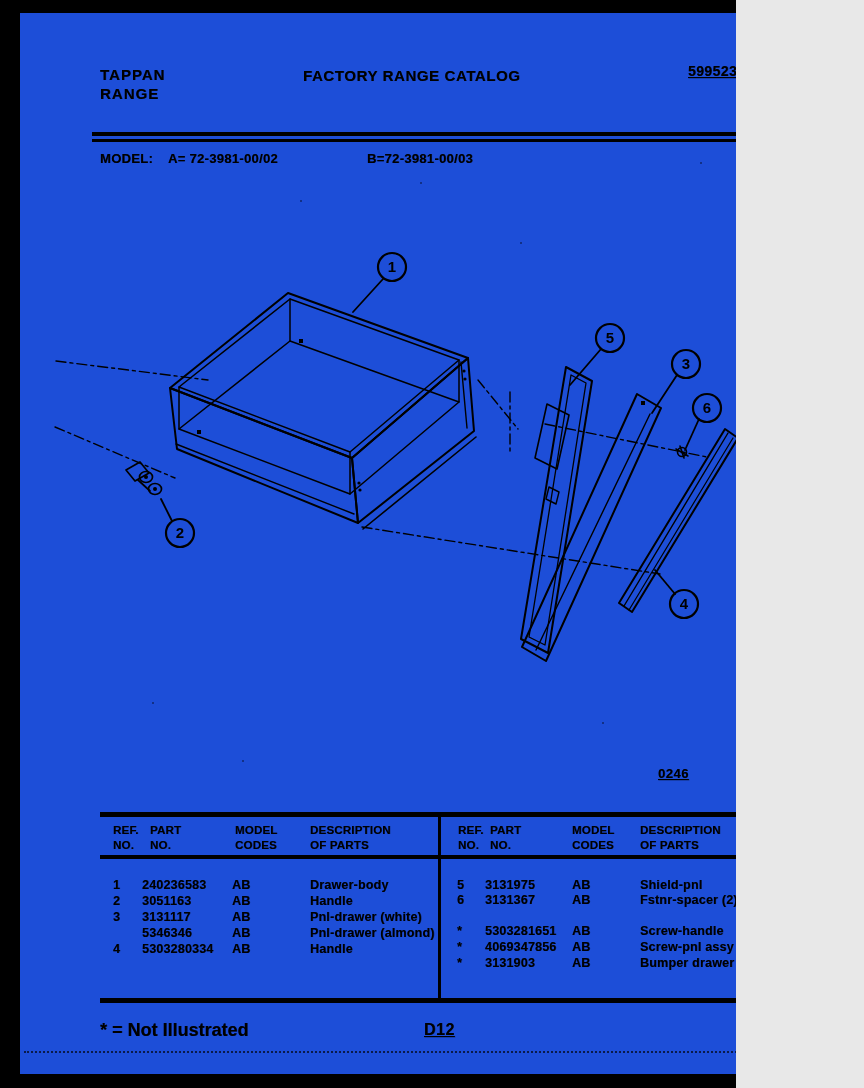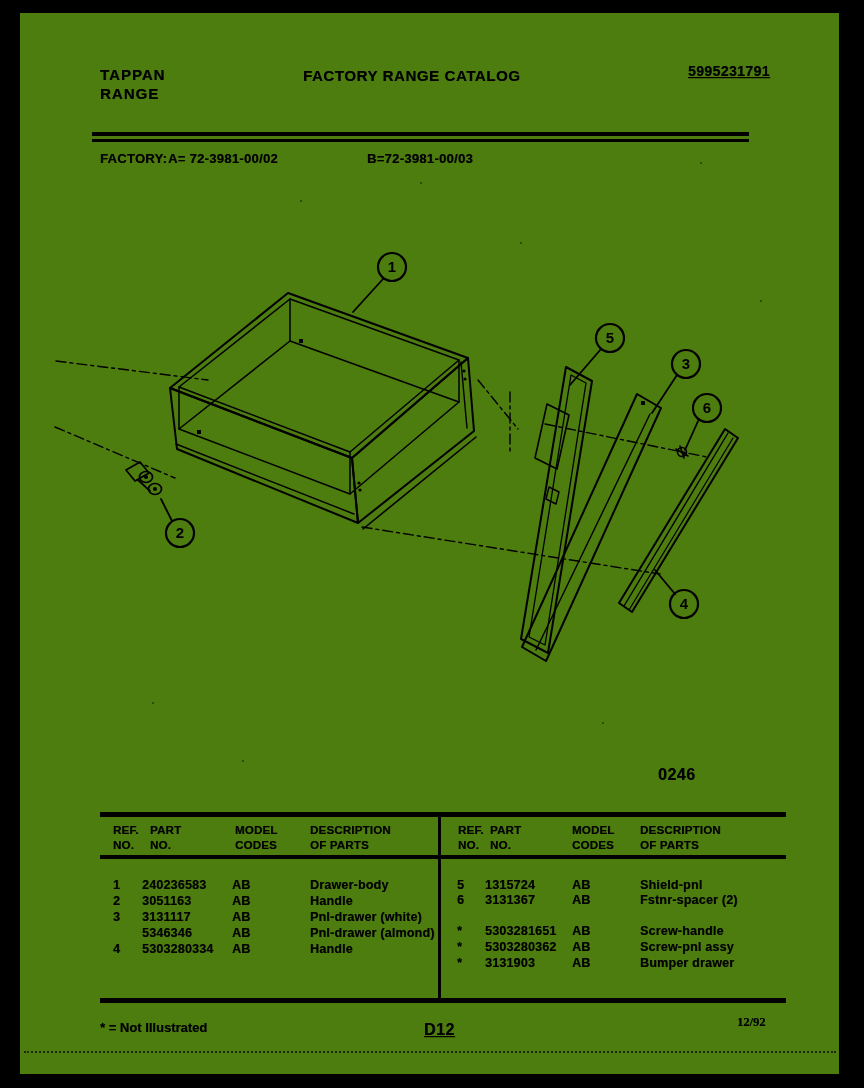--- a/index.html
+++ b/index.html
@@ -1,41 +1,41 @@
 <!DOCTYPE html>
 <html><head>
 <meta charset="utf-8">
 <style>
   html,body{margin:0;padding:0;background:#e8e8e8;}
   .page{
-    position:relative;width:864px;height:1088px;background:#4d7c0f;overflow:hidden;
+    position:relative;width:736px;height:1088px;background:#1d4ed8;overflow:hidden;
     font-family:"Liberation Sans",sans-serif;color:#000;
   }
   .noir{position:absolute;background:#000;}
   .t{position:absolute;font-weight:bold;white-space:pre;text-shadow:0.4px 0.4px 0 rgba(0,0,0,.55);}
   .bar{position:absolute;background:#000;}
   
   .brand{font-size:15px;letter-spacing:1px;}
   .title{font-size:15px;letter-spacing:.6px;}
   .docnum{font-size:14px;letter-spacing:.4px;text-decoration:underline;}
   .models{font-size:13px;letter-spacing:.3px;}
   
   .ptable{position:absolute;left:100px;top:812px;width:686px;height:192px;}
   .ptable .cell{position:absolute;font-weight:bold;font-size:12.5px;letter-spacing:.2px;white-space:pre;text-shadow:0.4px 0.4px 0 rgba(0,0,0,.5);}
   .ptable .hcell{font-size:11.5px;}
   .prow{position:absolute;left:0;top:0;width:686px;height:16px;}
   .lt .c-ref{left:13px}.lt .c-part{left:42px}.lt .c-model{left:132px}.lt .c-desc{left:210px}
   .rt .c-ref{left:357px}.rt .c-part{left:385px}.rt .c-model{left:472px}.rt .c-desc{left:540px}
   .hg-l .h-ref{left:13px}.hg-l .h-part{left:50px}.hg-l .h-model{left:135px}.hg-l .h-desc{left:210px}
   .hg-r .h-ref{left:358px}.hg-r .h-part{left:390px}.hg-r .h-model{left:472px}.hg-r .h-desc{left:540px}
   
-  .footnote{font-size:13px;}
+  .footnote{font-size:18px;}
   .pageid{font-size:16px;letter-spacing:.5px;}
   .datecode{font-size:12.5px;}
-  .figcode{font-size:16px;letter-spacing:.5px;}
+  .figcode{font-size:13px;letter-spacing:.5px;text-decoration:underline;}
   .dotline{position:absolute;left:24px;top:1051px;width:812px;border-top:2px dotted #000;opacity:.65;}
   
   svg.diagram{position:absolute;left:0;top:0;}
   svg.diagram text{font-family:"Liberation Sans",sans-serif;font-weight:bold;font-size:15px;}
   .speck{position:absolute;width:2px;height:2px;background:#000;border-radius:50%;opacity:.5;}
 </style>
 </head>
 <body>
 
 <div class="page">
@@ -46,21 +46,21 @@
   <div class="noir" style="left:0;top:1074px;width:864px;height:14px;"></div>
 
   <div class="t brand" style="left:100px;top:66px;">TAPPAN</div>
   <div class="t brand" style="left:100px;top:85px;">RANGE</div>
   <div class="t title" style="left:303px;top:67px;">FACTORY RANGE CATALOG</div>
   <div class="t docnum" style="left:688px;top:63px;">5995231791</div>
 
   <div class="bar" style="left:92px;top:132px;width:657px;height:4px;"></div>
   <div class="bar" style="left:92px;top:139px;width:657px;height:3px;"></div>
 
-  <div class="t models" style="left:100px;top:151px;">FACTORY:</div>
+  <div class="t models" style="left:100px;top:151px;">MODEL:</div>
   <div class="t models" style="left:168px;top:151px;">A= 72-3981-00/02</div>
   <div class="t models" style="left:367px;top:151px;">B=72-3981-00/03</div>
 
   <svg class="diagram" width="864" height="1088" viewBox="0 0 864 1088">
     <g fill="none" stroke="#000" stroke-width="2" stroke-linejoin="round" stroke-linecap="round">
 
       <g stroke-width="1.4" stroke-dasharray="10 4 3 4">
         <line x1="56" y1="361" x2="208" y2="380"></line>
         <line x1="55" y1="427" x2="175" y2="478"></line>
         <line x1="478" y1="380" x2="518" y2="429"></line>
@@ -218,39 +218,39 @@
     </div>
     <div class="prow lt" style="top:130px;">
       <span class="cell c-ref">4</span>
       <span class="cell c-part">5303280334</span>
       <span class="cell c-model">AB</span>
       <span class="cell c-desc">Handle</span>
     </div>
 
     <div class="prow rt" style="top:66px;">
       <span class="cell c-ref">5</span>
-      <span class="cell c-part">1315724</span>
+      <span class="cell c-part">3131975</span>
       <span class="cell c-model">AB</span>
       <span class="cell c-desc">Shield-pnl</span>
     </div>
     <div class="prow rt" style="top:81px;">
       <span class="cell c-ref">6</span>
       <span class="cell c-part">3131367</span>
       <span class="cell c-model">AB</span>
       <span class="cell c-desc">Fstnr-spacer (2)</span>
     </div>
     <div class="prow rt" style="top:112px;">
       <span class="cell c-ref">*</span>
       <span class="cell c-part">5303281651</span>
       <span class="cell c-model">AB</span>
       <span class="cell c-desc">Screw-handle</span>
     </div>
     <div class="prow rt" style="top:128px;">
       <span class="cell c-ref">*</span>
-      <span class="cell c-part">5303280362</span>
+      <span class="cell c-part">4069347856</span>
       <span class="cell c-model">AB</span>
       <span class="cell c-desc">Screw-pnl assy</span>
     </div>
     <div class="prow rt" style="top:144px;">
       <span class="cell c-ref">*</span>
       <span class="cell c-part">3131903</span>
       <span class="cell c-model">AB</span>
       <span class="cell c-desc">Bumper drawer</span>
     </div>
   </div>

